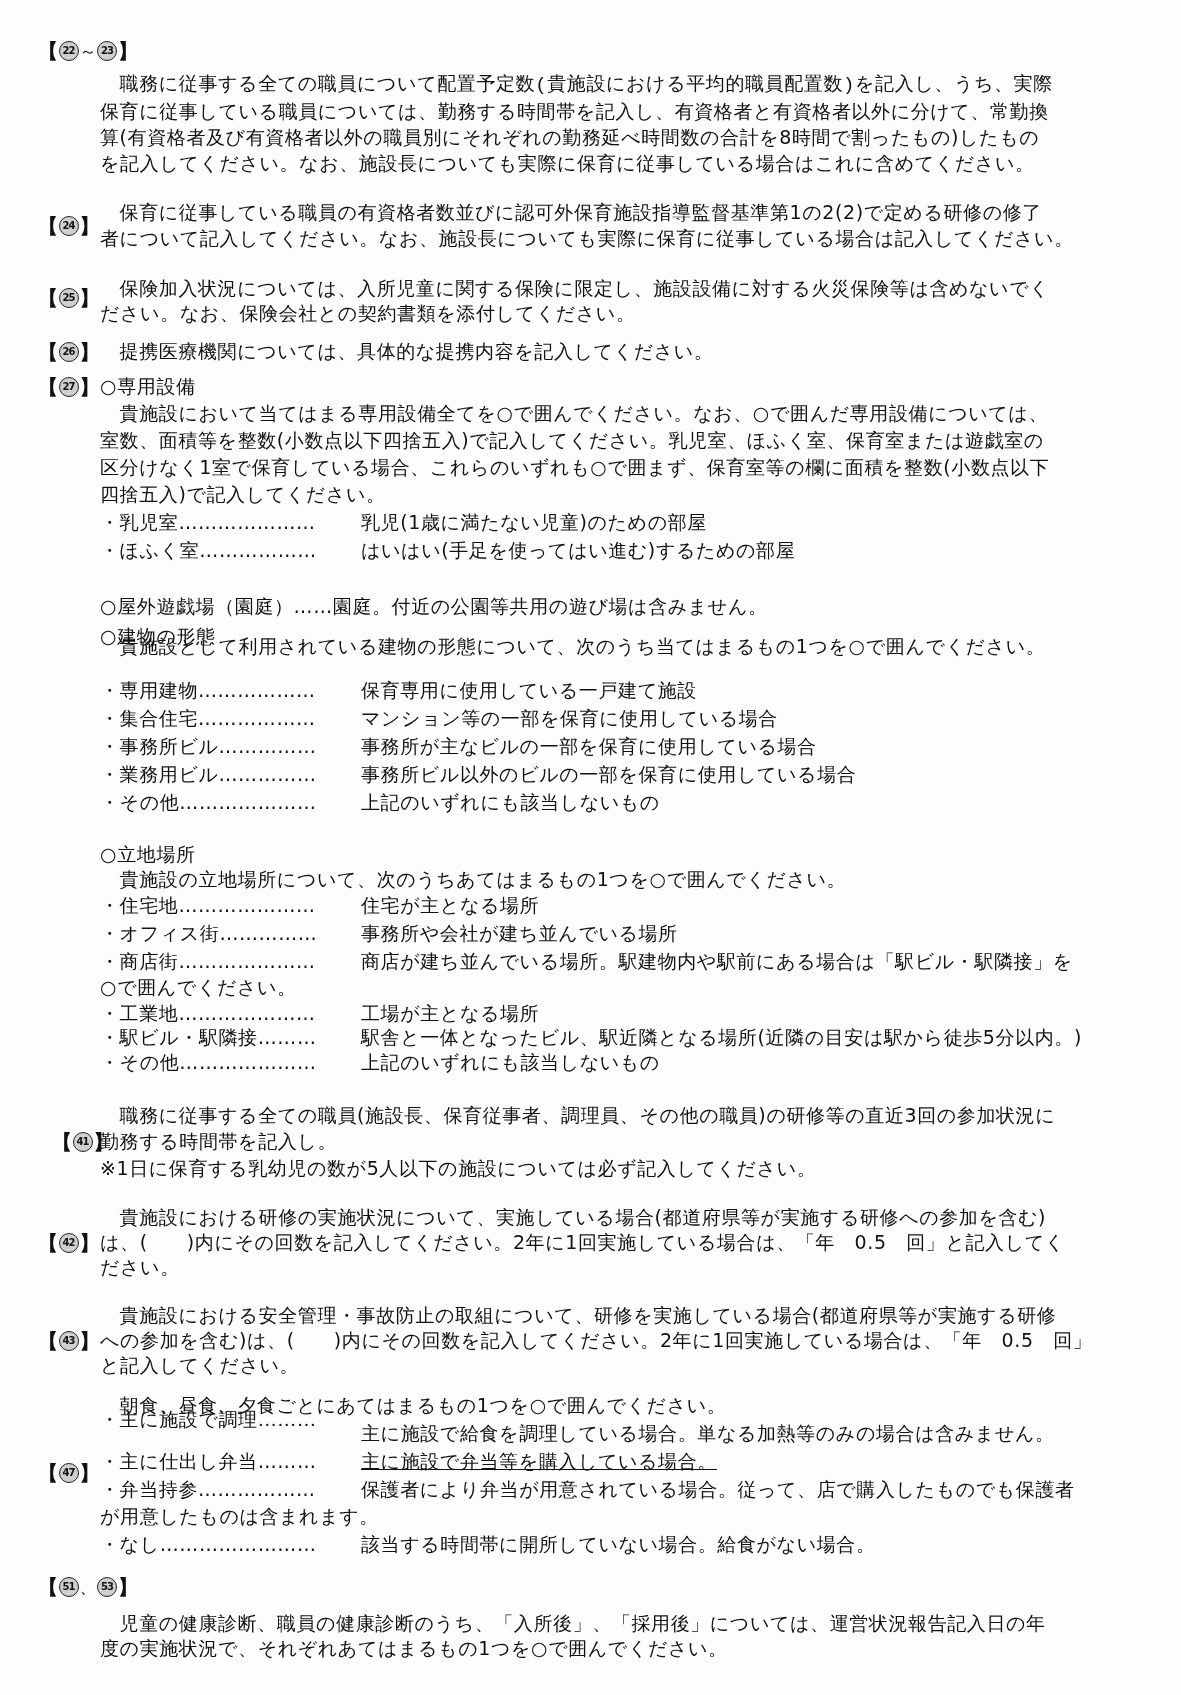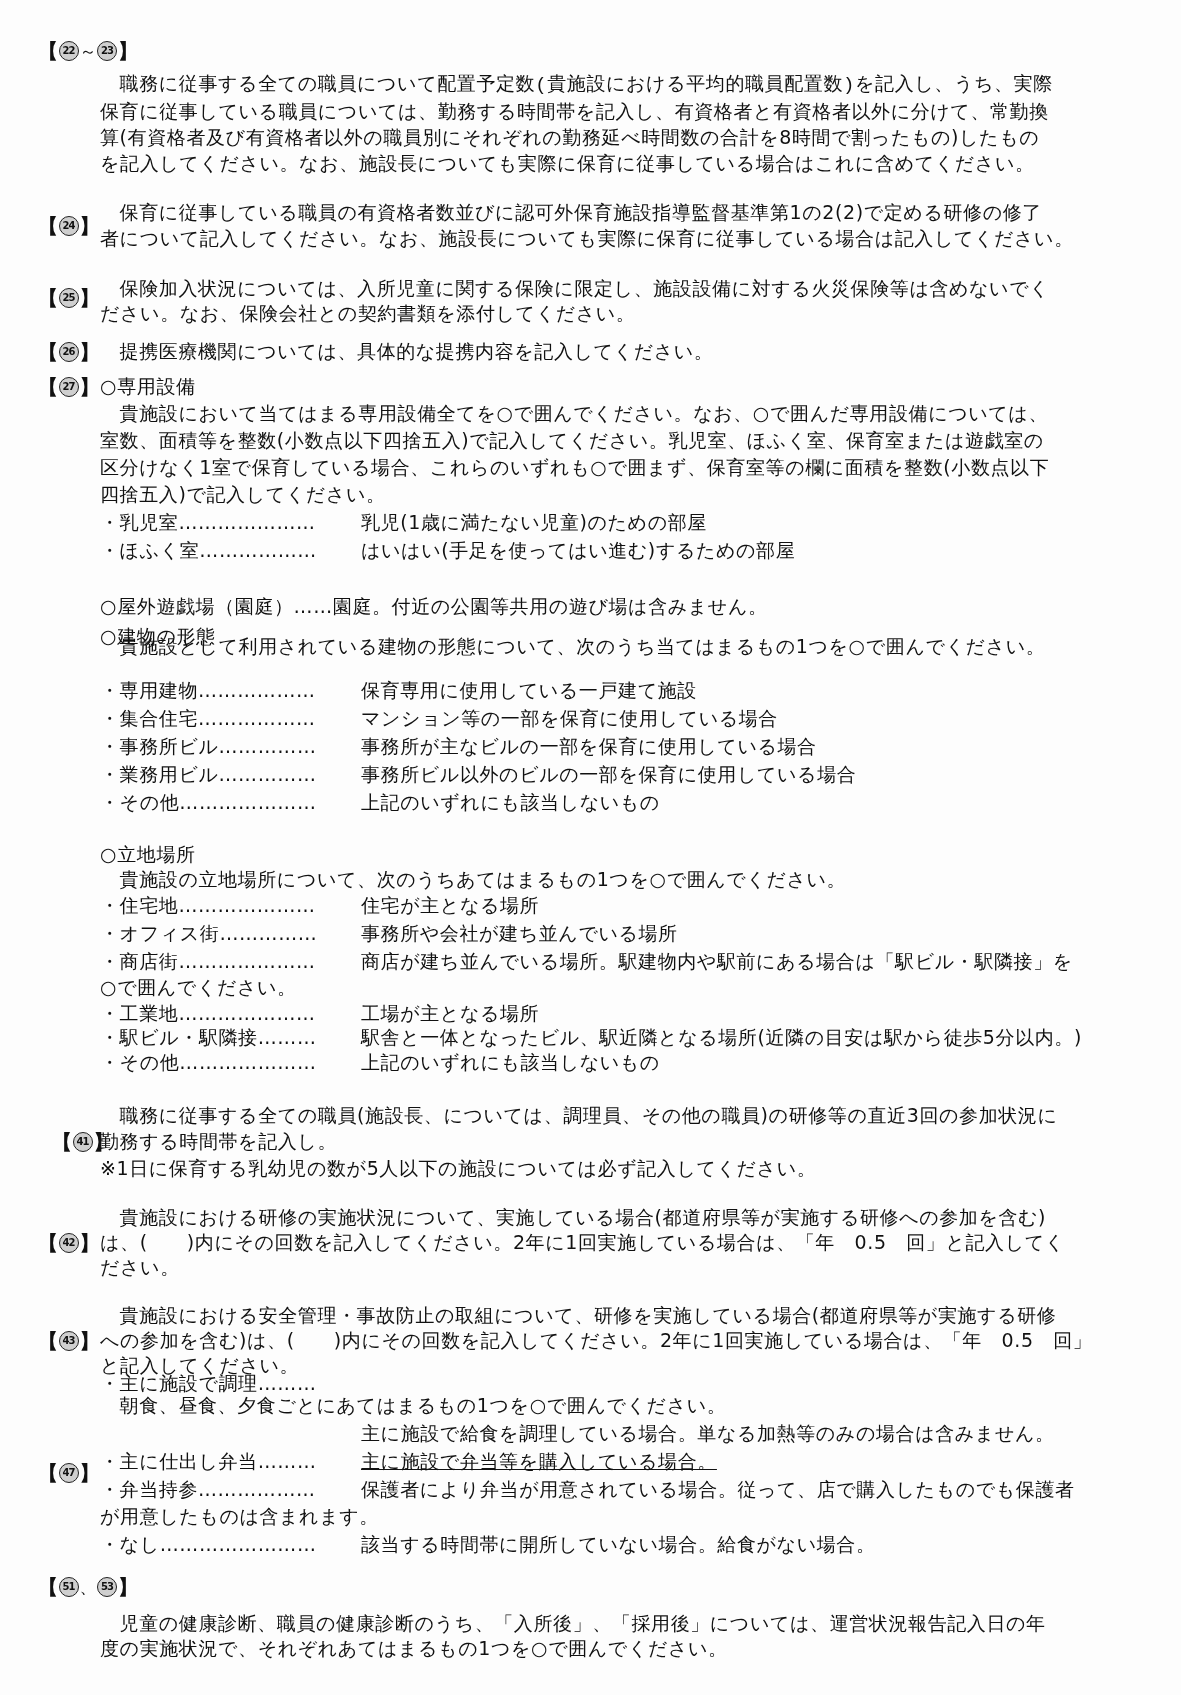--- a/index.html
+++ b/index.html
@@ -111,21 +111,21 @@
   <div class="item" style="left:100px;top:1025px;">・駅ビル・駅隣接………</div>
   <div class="item" style="left:361px;top:1025px;">駅舎と一体となったビル、駅近隣となる場所(近隣の目安は駅から徒歩5分以内。)</div>
   <div class="item" style="left:100px;top:1050px;">・その他…………………</div>
   <div class="item" style="left:361px;top:1050px;">上記のいずれにも該当しないもの</div>
 </div>
 
 <div>
   <div class="label" style="left:52px;top:1129px;">
     <span class="br">【</span><span class="circ">41</span><span class="br">】</span>
   </div>
-  <div class="ln" style="left:100px;top:1103px;">　職務に従事する全ての職員(施設長、については、調理員、その他の職員)の研修等の直近3回の参加状況に</div>
+  <div class="ln" style="left:100px;top:1103px;">　職務に従事する全ての職員(施設長、保育従事者、調理員、その他の職員)の研修等の直近3回の参加状況に</div>
   <div class="ln" style="left:100px;top:1129px;">勤務する時間帯を記入し。</div>
   <div class="ln" style="left:100px;top:1156px;">※1日に保育する乳幼児の数が5人以下の施設については必ず記入してください。</div>
 </div>
 
 <div>
   <div class="label" style="left:38px;top:1230px;">
     <span class="br">【</span><span class="circ">42</span><span class="br">】</span>
   </div>
   <div class="ln" style="left:100px;top:1205px;">　貴施設における研修の実施状況について、実施している場合(都道府県等が実施する研修への参加を含む)</div>
   <div class="ln" style="left:100px;top:1230px;">は、(　　)内にその回数を記入してください。2年に1回実施している場合は、「年　0.5　回」と記入してく</div>
@@ -139,21 +139,21 @@
   <div class="ln" style="left:100px;top:1303px;">　貴施設における安全管理・事故防止の取組について、研修を実施している場合(都道府県等が実施する研修</div>
   <div class="ln" style="left:100px;top:1328px;">への参加を含む)は、(　　)内にその回数を記入してください。2年に1回実施している場合は、「年　0.5　回」</div>
   <div class="ln" style="left:100px;top:1353px;">と記入してください。</div>
 </div>
 
 <div>
   <div class="label" style="left:38px;top:1460px;">
     <span class="br">【</span><span class="circ">47</span><span class="br">】</span>
   </div>
   <div class="ln" style="left:100px;top:1393px;">　朝食、昼食、夕食ごとにあてはまるもの1つを○で囲んでください。</div>
-  <div class="item" style="left:100px;top:1371px;">・主に施設で調理………</div>
+  <div class="item" style="left:100px;top:1408px;font-family:Liberation Serif, serif;">・主に施設で調理………</div>
   <div class="item" style="left:361px;top:1421px;">主に施設で給食を調理している場合。単なる加熱等のみの場合は含みません。</div>
   <div class="item" style="left:100px;top:1449px;">・主に仕出し弁当………</div>
   <div class="item" style="left:361px;top:1449px;text-decoration:underline;">主に施設で弁当等を購入している場合。</div>
   <div class="item" style="left:100px;top:1477px;">・弁当持参………………</div>
   <div class="item" style="left:361px;top:1477px;">保護者により弁当が用意されている場合。従って、店で購入したものでも保護者</div>
   <div class="item" style="left:100px;top:1504px;">が用意したものは含まれます。</div>
   <div class="item" style="left:100px;top:1532px;">・なし……………………</div>
   <div class="item" style="left:361px;top:1532px;">該当する時間帯に開所していない場合。給食がない場合。</div>
 </div>
 

